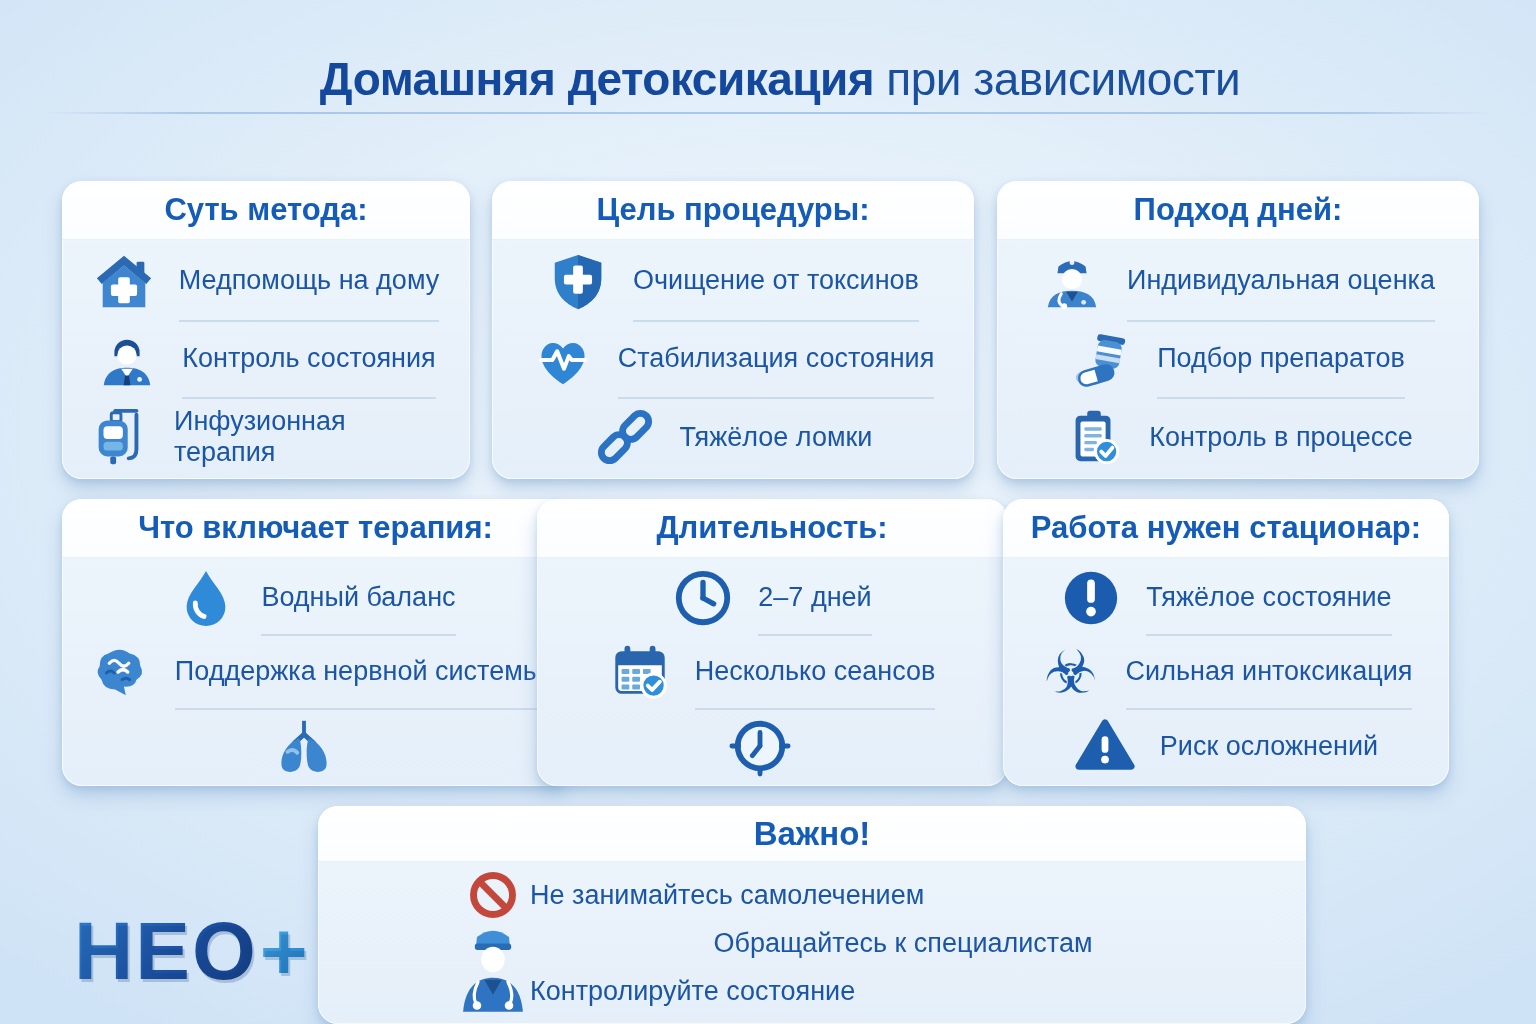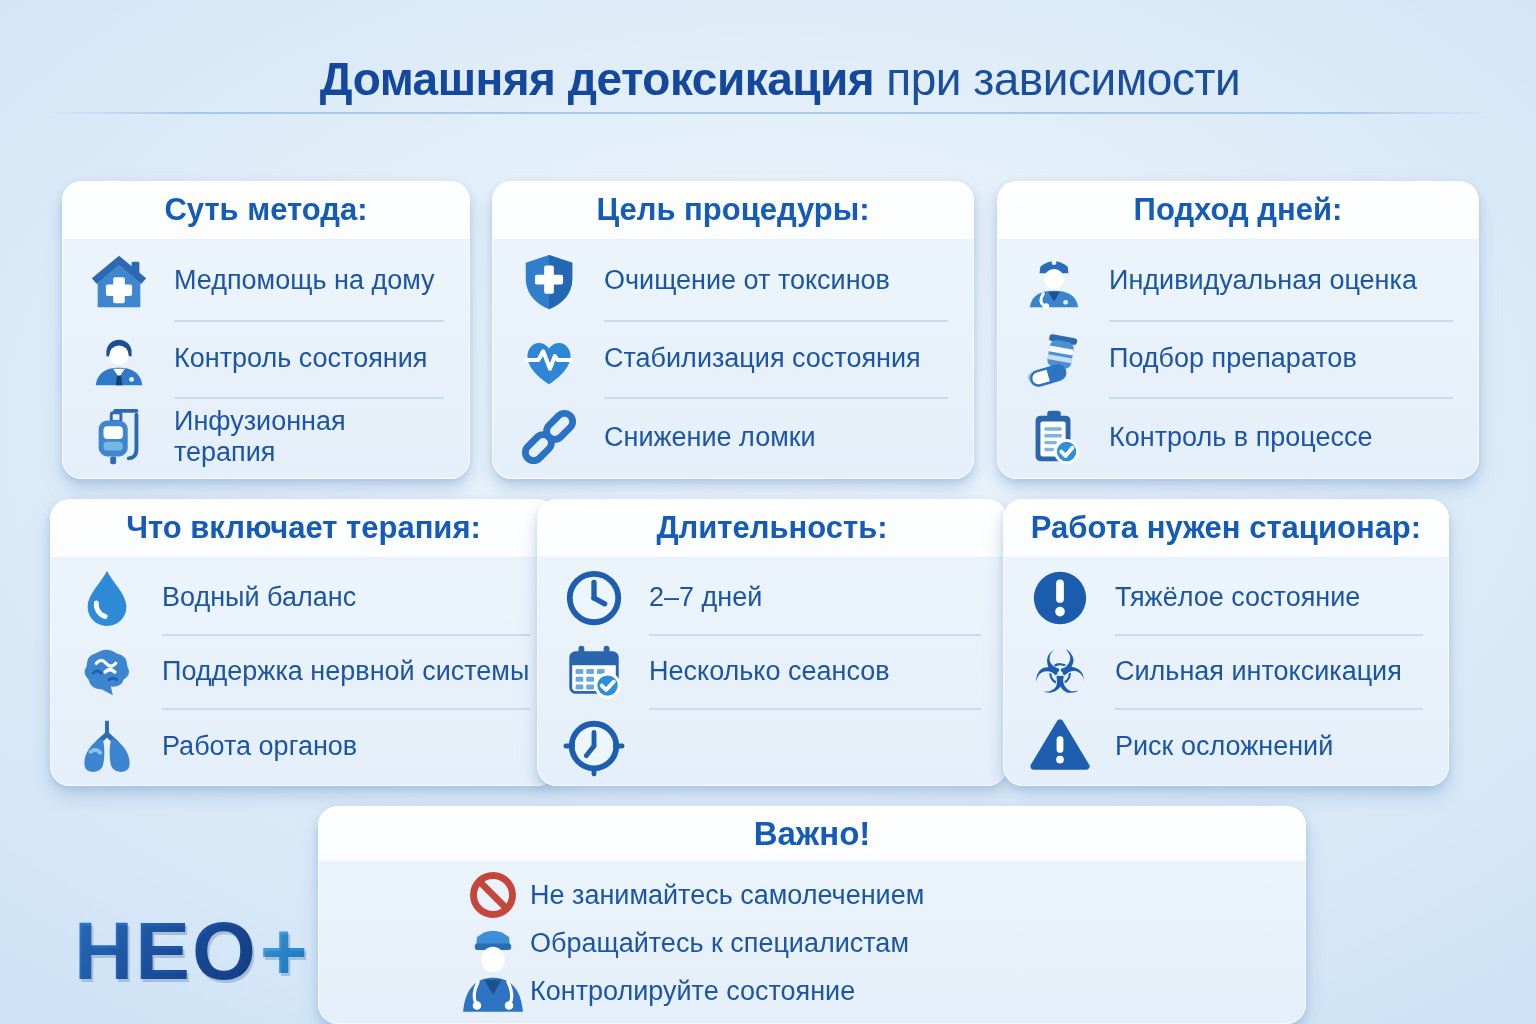--- a/index.html
+++ b/index.html
@@ -18,21 +18,21 @@
   
   .card{position:absolute;border-radius:20px;
     background:linear-gradient(180deg,#eef5fc 0%,#e5eff9 100%);
     box-shadow:0 10px 18px rgba(121,160,204,.38),0 3px 6px rgba(121,160,204,.28),inset 0 0 0 1px rgba(255,255,255,.65);margin-top:36px;}
   .card-header{height:58px;border-radius:20px 20px 0 0;
     background:linear-gradient(180deg,#ffffff 0%,#fbfdff 100%);
     border-bottom:1px solid #e9f1f9;
     display:flex;align-items:center;justify-content:center;
     font-weight:bold;font-size:31px;color:#155cb8;}
   .card-body{position:absolute;left:0;right:0;bottom:0;top:58px;
-    display:flex;flex-direction:column;padding:4px 26px 3px 26px;}
+    display:flex;flex-direction:column;padding:4px 26px 3px 26px;align-items:center;}
   .item{flex:1;display:flex;align-items:center;min-height:0;}
   .icon{width:62px;height:62px;flex:0 0 62px;margin-right:24px;
     display:flex;align-items:center;justify-content:center;}
   .icon svg{width:62px;height:62px;display:block;}
   .label-cell{flex:1;height:100%;display:flex;align-items:center;}
   .item:not(:last-child) .label-cell{border-bottom:2px solid #c9dcee;}
   .label{font-size:27px;color:#1b55a6;}
   .glyph{font-family:"DejaVu Sans","Liberation Sans",sans-serif;font-size:60px;
     color:#1b5cae;line-height:1;font-weight:bold;}
   
@@ -150,21 +150,21 @@
       <div class="item">
         <span class="icon">
           <svg viewBox="0 0 64 64">
               <g transform="rotate(-45 32 32)" fill="none" stroke="#2a72c4" stroke-width="7">
                 <rect x="1" y="23.5" width="31" height="17" rx="8.5"></rect>
                 <rect x="32" y="23.5" width="31" height="17" rx="8.5"></rect>
               </g>
             </svg>
         </span>
         <span class="label-cell">
-            <span class="label">Снижение ломки</span>
+            <span class="label">Тяжёлое ломки</span>
           </span>
       </div>
     </div>
   </section>
 
   <section class="card" style="left:997px;top:145px;width:482px;height:298px;">
     <div class="card-header">
         <span>Подход дней:</span>
       </div>
     <div class="card-body">
@@ -219,21 +219,21 @@
               <path d="M39.5 47 l4.5 4.5 L51 43" stroke="#fff" stroke-width="4" fill="none" stroke-linecap="round" stroke-linejoin="round"></path>
             </svg>
         </span>
         <span class="label-cell">
             <span class="label">Контроль в процессе</span>
           </span>
       </div>
     </div>
   </section>
 
-  <section class="card" style="left:50px;top:463px;width:507px;height:287px;">
+  <section class="card" style="left:62px;top:463px;width:507px;height:287px;">
     <div class="card-header">
         <span>Что включает терапия:</span>
       </div>
     <div class="card-body">
       <div class="item">
         <span class="icon">
           <svg viewBox="0 0 64 64">
               <path d="M32 4 C38 16 52 28 52 41 A20 20 0 0 1 12 41 C12 28 26 16 32 4 Z" fill="#2f8ad8"></path>
               <path d="M21 37 A12 13 0 0 0 30 51" stroke="#fff" stroke-width="5" fill="none" stroke-linecap="round"></path>
             </svg>
@@ -259,23 +259,20 @@
       <div class="item">
         <span class="icon">
           <svg viewBox="0 0 64 64">
               <path d="M30 6 h4 v16 h-4 z" fill="#2a6cb4"></path>
               <path d="M32 20 L22 29 M32 20 L42 29" stroke="#2a6cb4" stroke-width="5" stroke-linecap="round"></path>
               <path d="M27 24 C14 29 7 43 9 53 C10 60 23 61 27 54 C30 48 30 30 27 24 Z" fill="#3c86d0"></path>
               <path d="M37 24 C50 29 57 43 55 53 C54 60 41 61 37 54 C34 48 34 30 37 24 Z" fill="#3c86d0"></path>
               <path d="M15 38 q6 -4 10 1" stroke="#8fc2ea" stroke-width="4" fill="none" stroke-linecap="round"></path>
             </svg>
         </span>
-        <span class="label-cell">
-            <span class="label">Работа органов</span>
-          </span>
       </div>
     </div>
   </section>
 
   <section class="card" style="left:537px;top:463px;width:470px;height:287px;">
     <div class="card-header">
         <span>Длительность:</span>
       </div>
     <div class="card-body">
       <div class="item">
@@ -385,20 +382,20 @@
             <rect x="15" y="22" width="34" height="6" rx="2.5" fill="#2a6cb4"></rect>
             <ellipse cx="32" cy="37" rx="11" ry="12" fill="#fff"></ellipse>
             <path d="M4 86 C6 62 18 54 32 54 C46 54 58 62 60 86 Z" fill="#2f74c2"></path>
             <path d="M24 56 L32 70 L40 56 Z" fill="#1d518f"></path>
             <path d="M18 58 Q12 70 16 78" stroke="#fff" stroke-width="3" fill="none" stroke-linecap="round"></path>
             <circle cx="17" cy="80" r="4" fill="#fff"></circle>
             <path d="M46 58 Q52 70 48 78" stroke="#fff" stroke-width="3" fill="none" stroke-linecap="round"></path>
             <circle cx="47" cy="80" r="4" fill="#fff"></circle>
           </svg>
       </span>
-      <span class="imp-label" style="grid-row:2;">Обращайтесь к специалистам</span>
+      <span class="imp-label" style="grid-row:2;text-align:center;">Обращайтесь к специалистам</span>
       <span class="imp-label" style="grid-row:3;">Контролируйте состояние</span>
     </div>
   </section>
 
   <div class="logo"><span class="logo-text">НЕО</span><span class="logo-plus">+</span></div>
 
 </div>
 
 </body></html>

